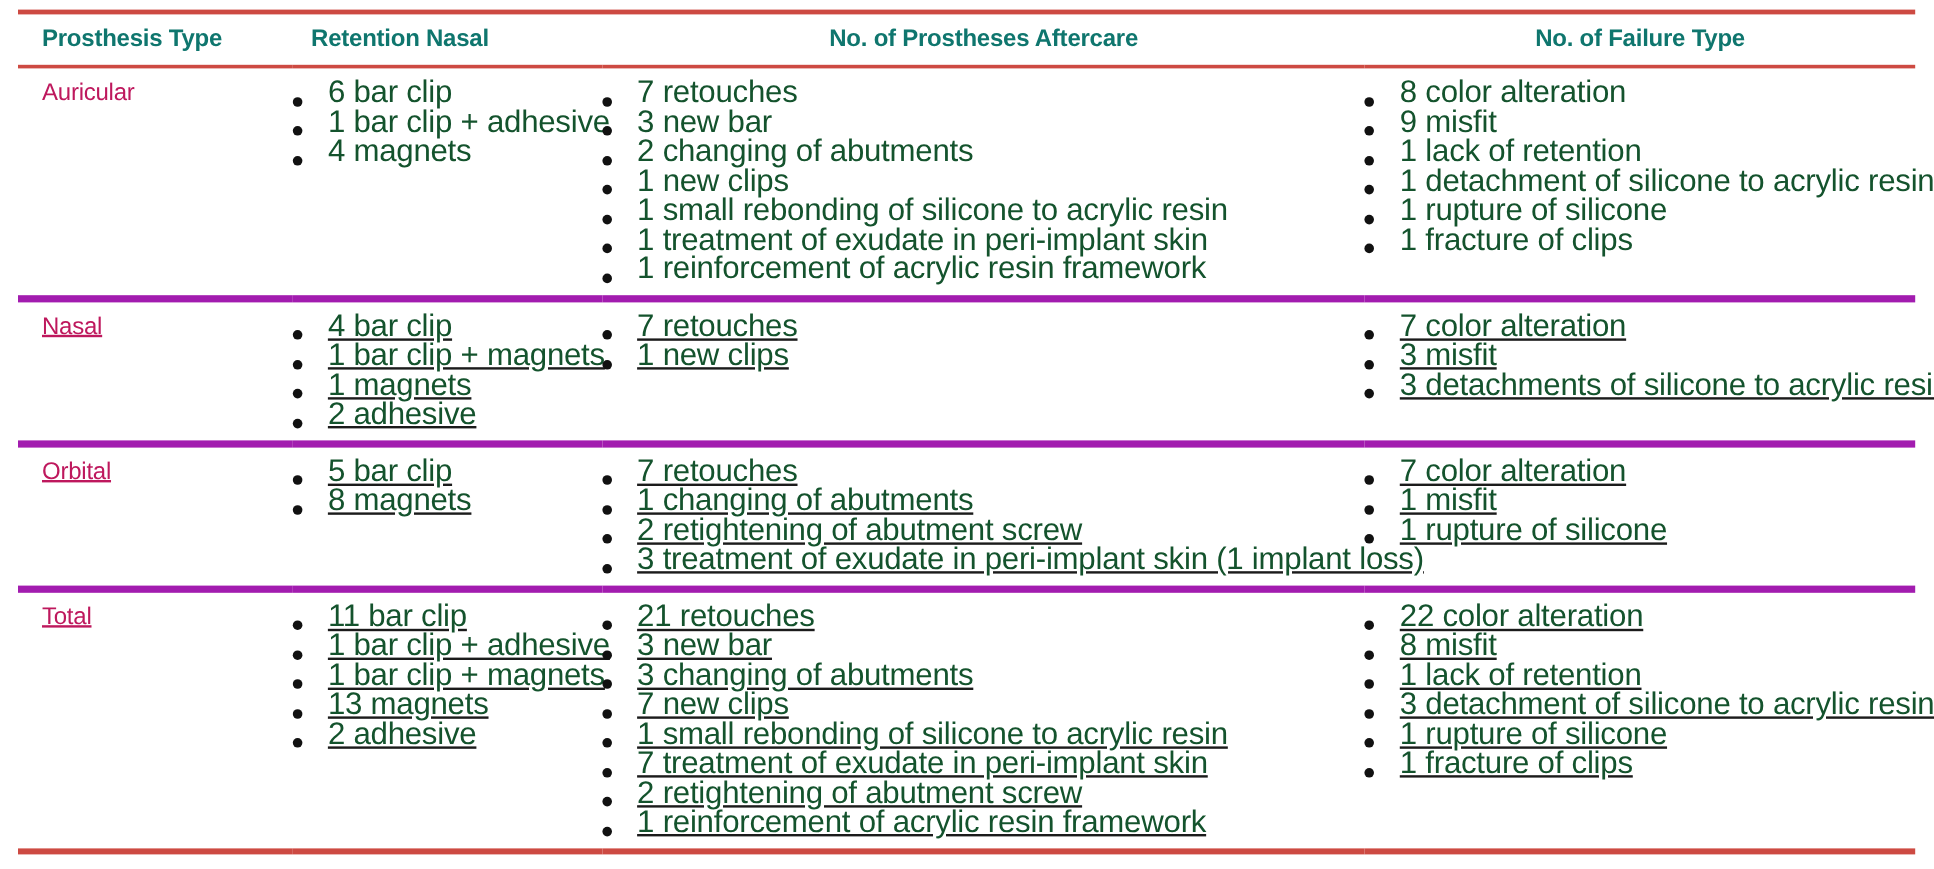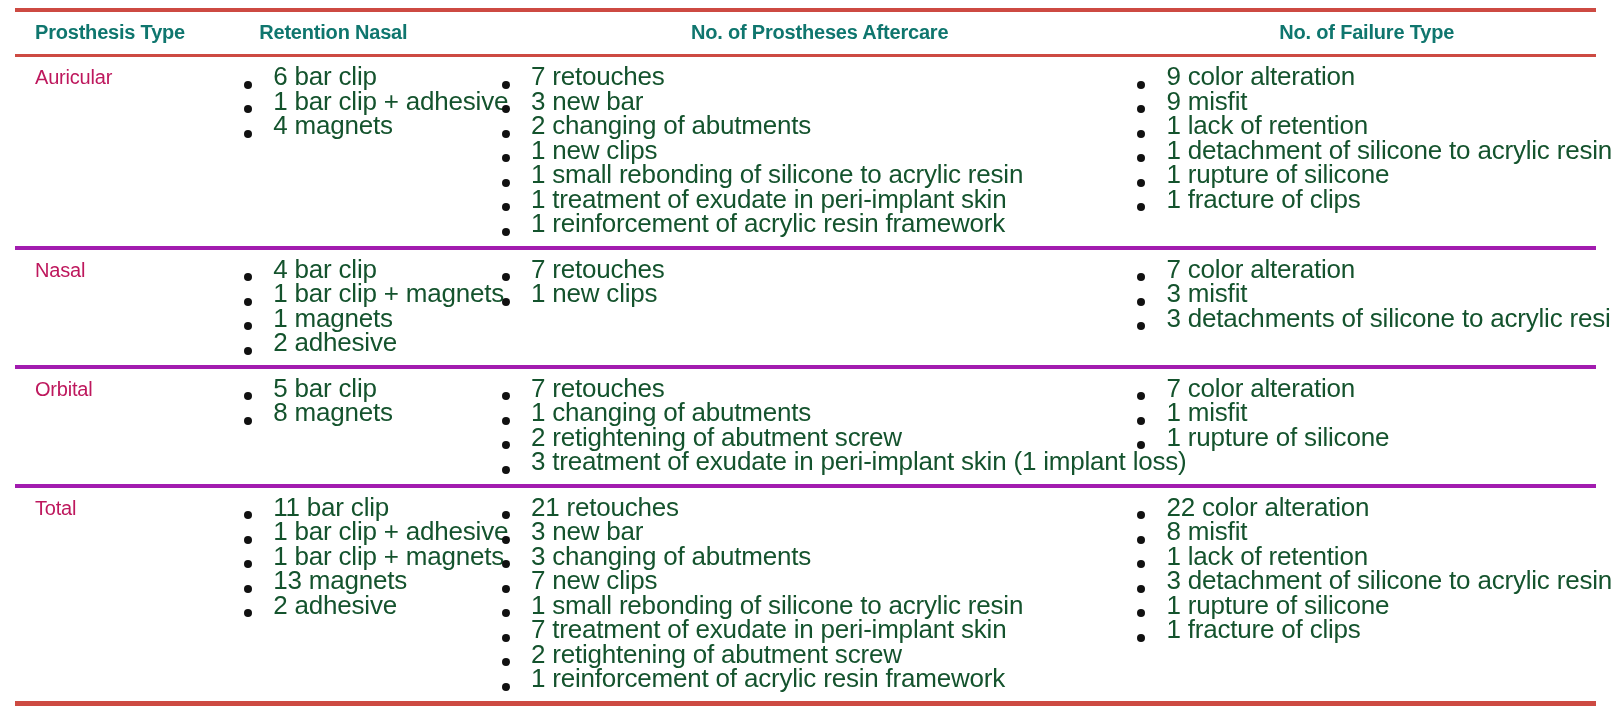--- a/index.html
+++ b/index.html
@@ -18,21 +18,21 @@
   thead th{
     font-size:20px;font-weight:bold;color:#0f766e;
     padding:9px 0 10px 0;border-bottom:3px solid #cd4a42;
     letter-spacing:-0.2px;white-space:nowrap;
   }
   th.h-left{text-align:left;}
   th.h-center{}
   th.pad-type{padding-left:20px;}
   th.pad-retention{padding-left:15px;}
   td{vertical-align:top;padding:7px 0 10px 0;}
-  tbody tr + tr td{border-top:4px solid #a21caf;}
+  tbody tr + tr td{border-top:6px solid #a21caf;text-decoration:underline;}
   tbody tr:last-child td{border-bottom:5px solid #cd4a42;}
   td.type-cell{
     font-size:20px;letter-spacing:-0.2px;
     padding-left:20px;padding-top:9px;color:#be185d;
   }
   ul.blist{margin:0;padding:0;list-style:none;}
   ul.blist li{
     display:flex;align-items:flex-end;
     font-size:26px;line-height:24.5px;letter-spacing:-0.2px;
     white-space:nowrap;color:#14532d;
@@ -113,21 +113,21 @@
               <li>
                 <span class="dot"></span>
                 <span>1 reinforcement of acrylic resin framework</span>
               </li>
             </ul>
           </td>
           <td>
             <ul class="blist">
               <li>
                 <span class="dot"></span>
-                <span>9 color alteration</span>
+                <span>8 color alteration</span>
               </li>
               <li>
                 <span class="dot"></span>
                 <span>9 misfit</span>
               </li>
               <li>
                 <span class="dot"></span>
                 <span>1 lack of retention</span>
               </li>
               <li>

